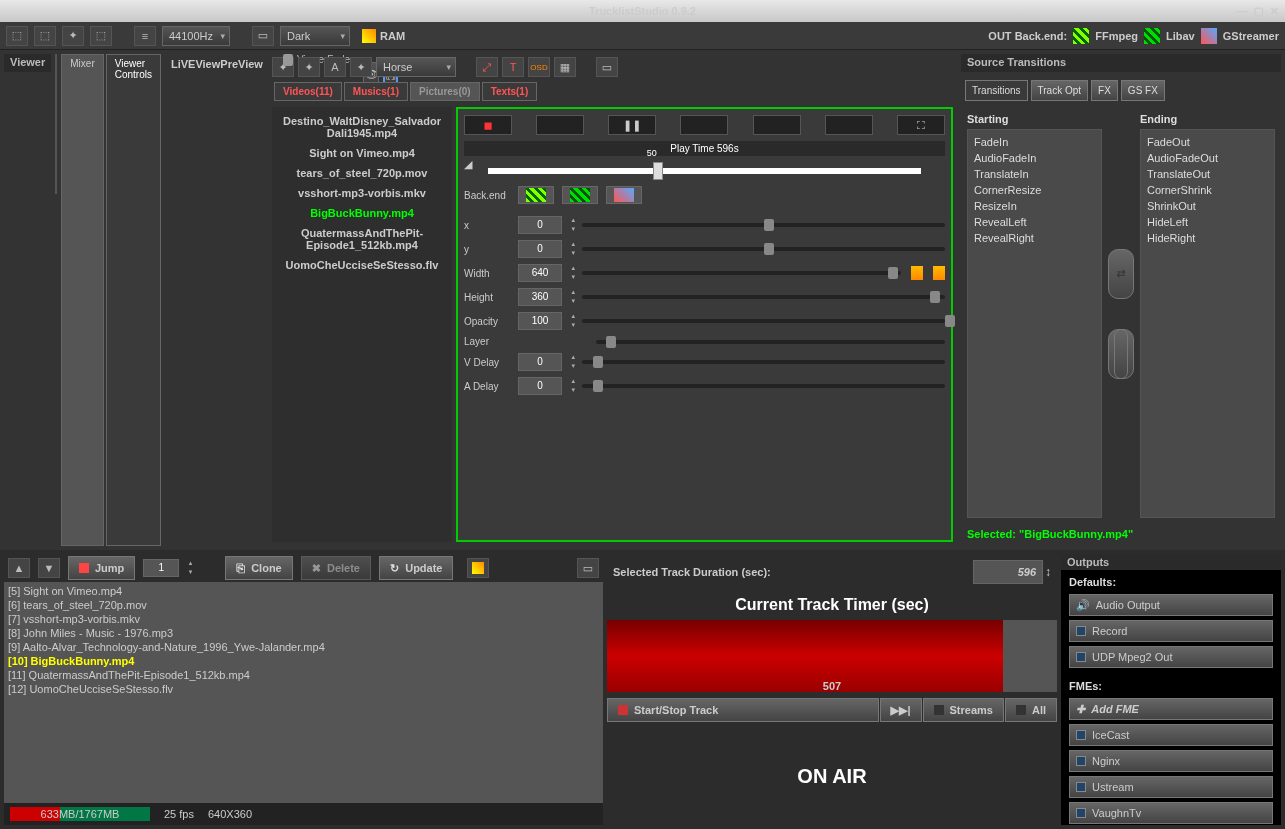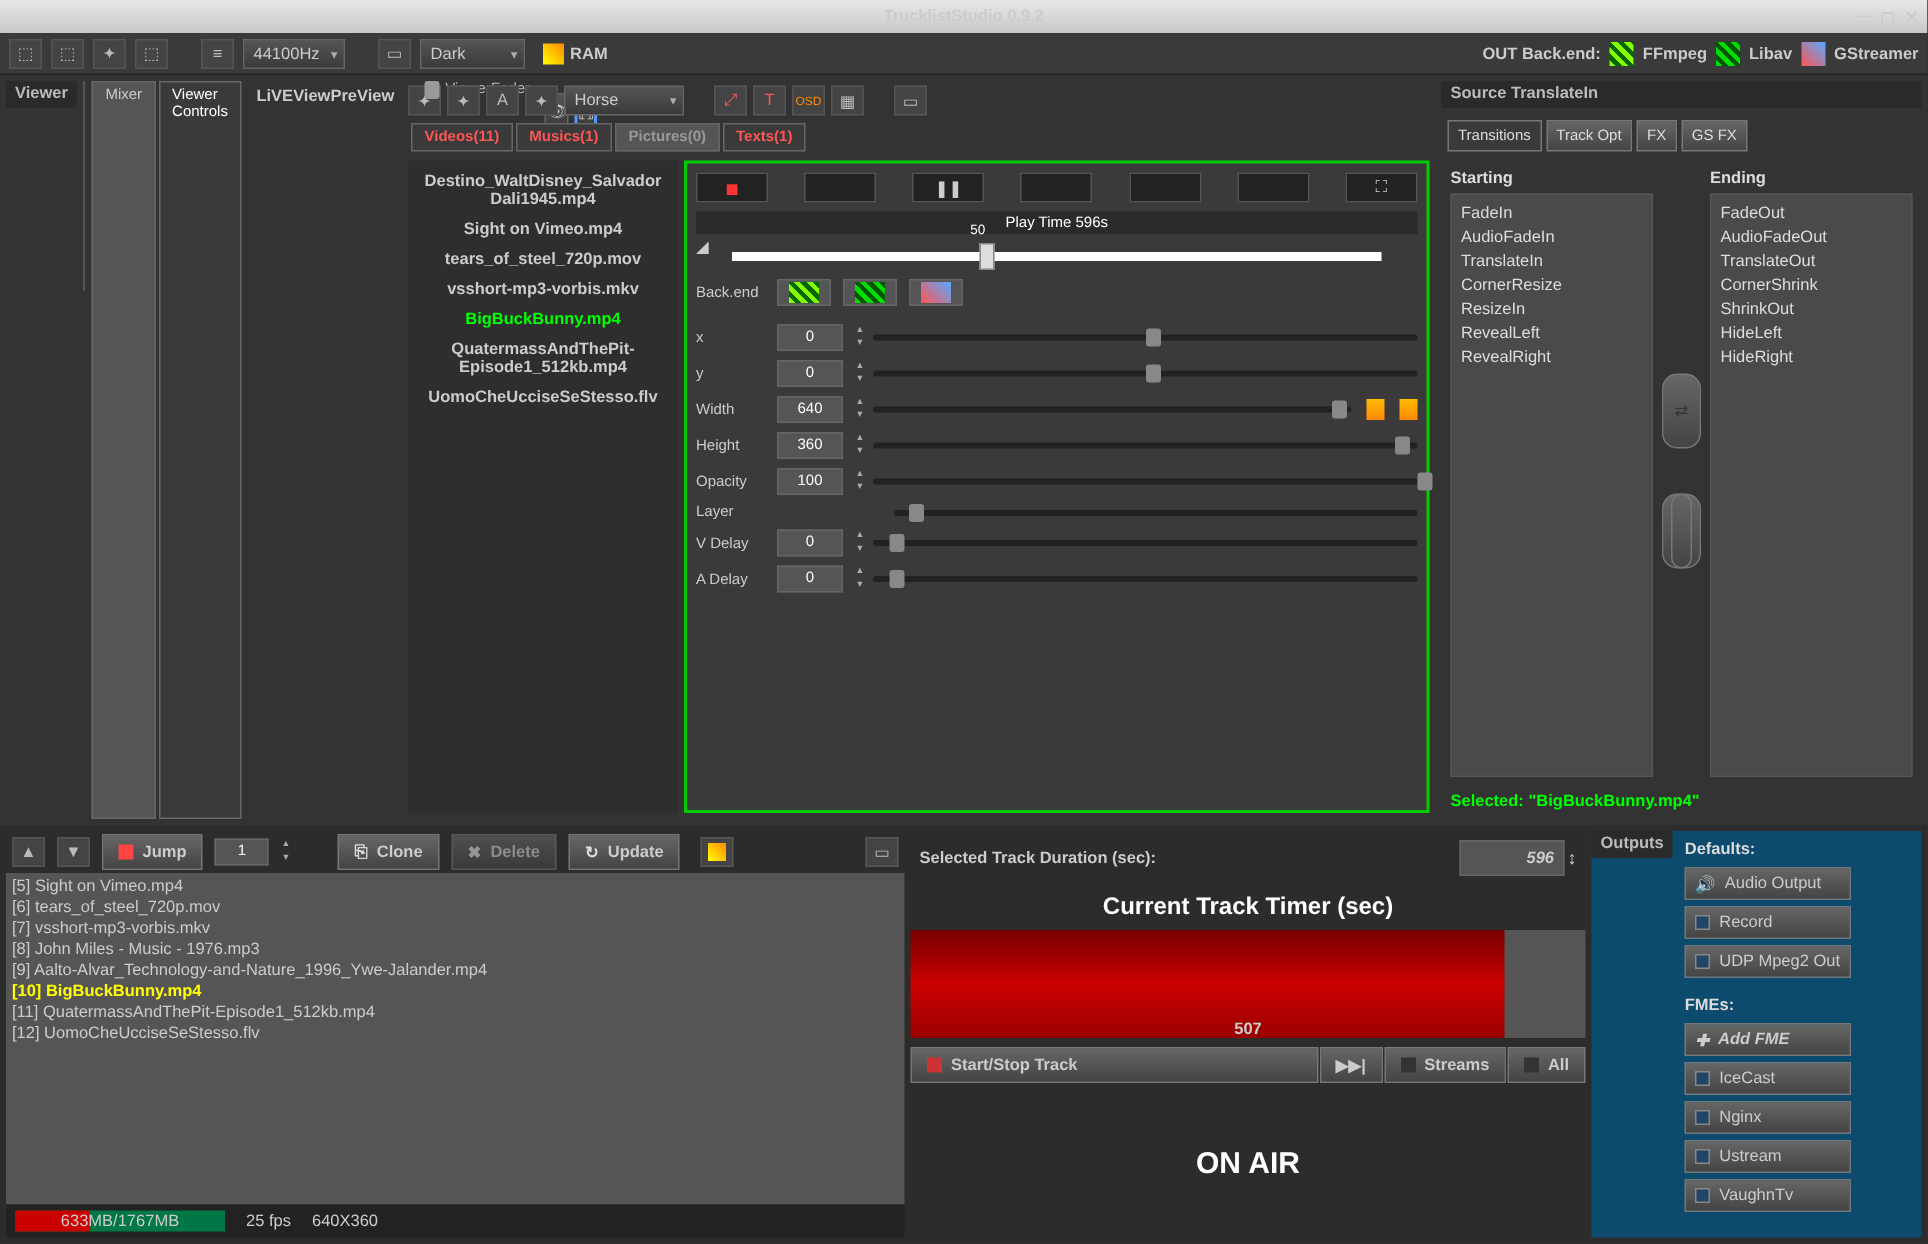--- a/index.html
+++ b/index.html
@@ -88,21 +88,21 @@
 .membar::before{content:"";position:absolute;left:0;top:0;bottom:0;width:36%;background:#c00}
 .membar span{position:relative}
 .bcol2{width:450px;display:flex;flex-direction:column;gap:6px}
 .dur-row{display:flex;align-items:center;justify-content:space-between;padding:6px;color:#fff;font-size:15px;font-weight:bold}
 .dur-val{width:70px;height:24px;background:#555;border:1px solid #666;text-align:right;padding:0 6px;line-height:22px;font-style:italic}
 .timer-label{text-align:center;color:#fff;font-size:16px;font-weight:bold}
 .timer-bar{height:72px;background:linear-gradient(#700,#c00,#900);position:relative;display:flex;align-items:flex-end;justify-content:center;color:#fff;font-size:32px;font-weight:bold}
 .timer-bar::after{content:"";position:absolute;right:0;top:0;bottom:0;width:54px;background:#555}
 .play-btns{display:flex;gap:1px}
 .onair{flex:1;display:flex;align-items:center;justify-content:center;color:#fff;font-size:20px;font-weight:bold}
-.bcol3{width:220px;display:flex;background:#0c4a6e}
+.bcol3{width:220px;display:flex;flex-direction:column;background:#000000}
 .out-list{padding:4px 8px;display:flex;flex-direction:column;gap:4px}
 .out-head{color:#ddd;font-weight:bold;padding:2px 0}
 .out-btn{height:22px;background:linear-gradient(#666,#444);border:1px solid #777;display:flex;align-items:center;gap:6px;padding:0 6px;cursor:pointer}
 .led{width:10px;height:10px;border:1px solid #888;background:#246}
 .arrow-icon::before{content:"↕";font-size:12px}
 </style>
 </head>
 <body>
 
 <div class="titlebar">
@@ -294,21 +294,21 @@
               <div class="slider">
                 <div class="sk" style="left:3%"></div>
               </div>
             </div>
           </div>
       </div>
     </div>
   </div>
 
   <div class="right">
-    <div class="panel-head">Source TranslateIn</div>
+    <div class="panel-head">Source Transitions</div>
     <div class="sp-tabs">
       <div class="sp-tab active">Transitions</div>
       <div class="sp-tab">Track Opt</div>
       <div class="sp-tab">FX</div>
       <div class="sp-tab">GS FX</div>
     </div>
     <div class="trans-cols">
       <div class="tcol">
         <h4>Starting</h4>
         <div class="tlist" id="startlist">

